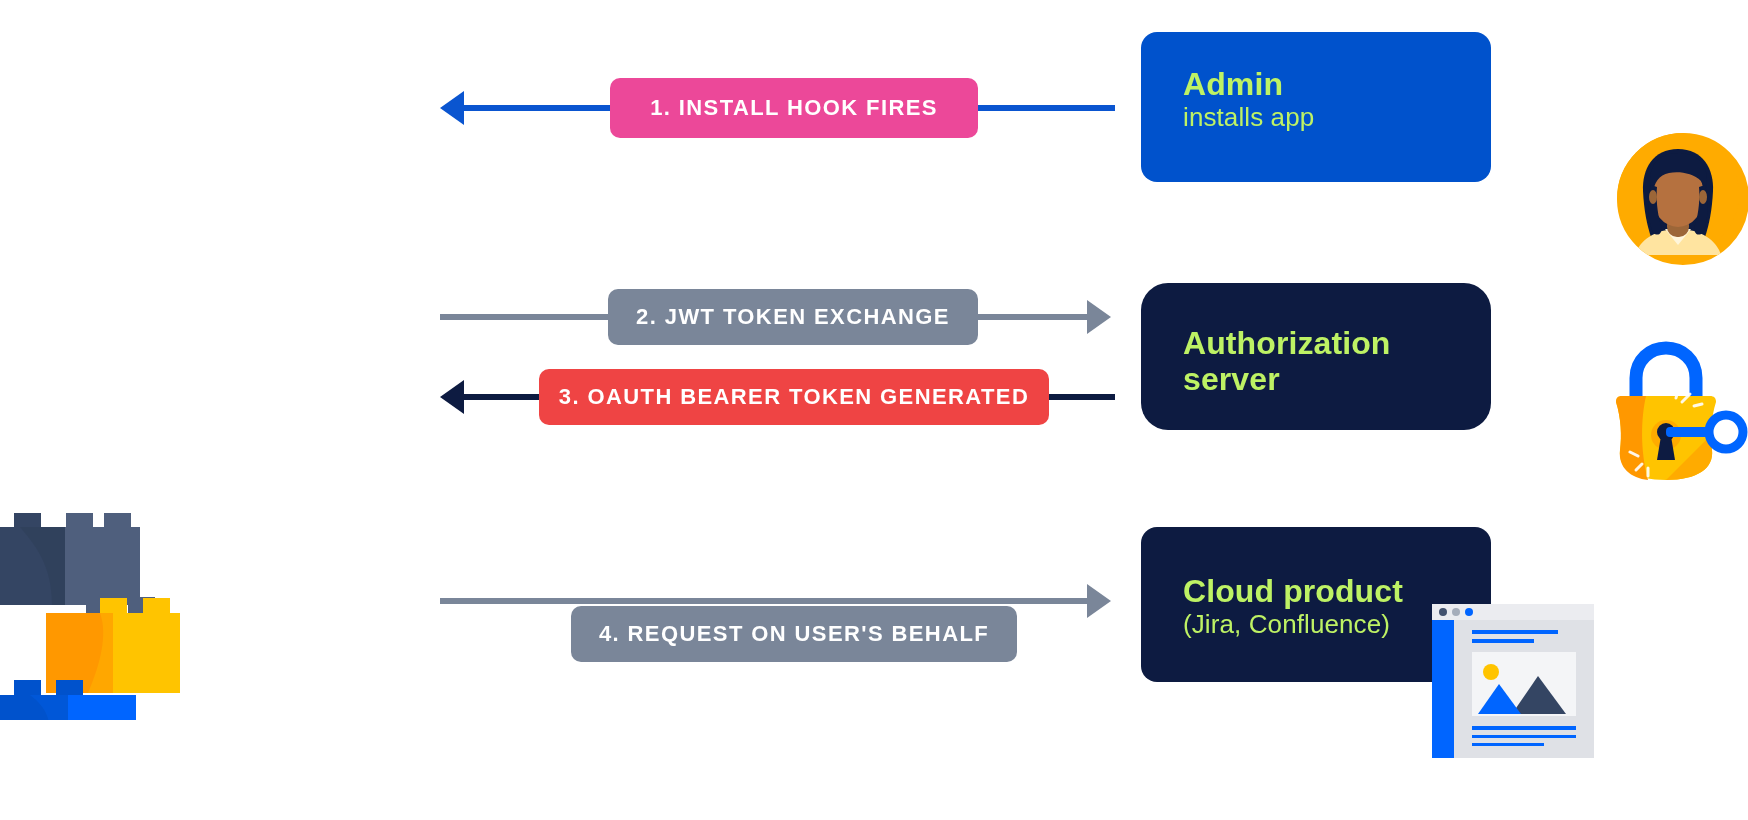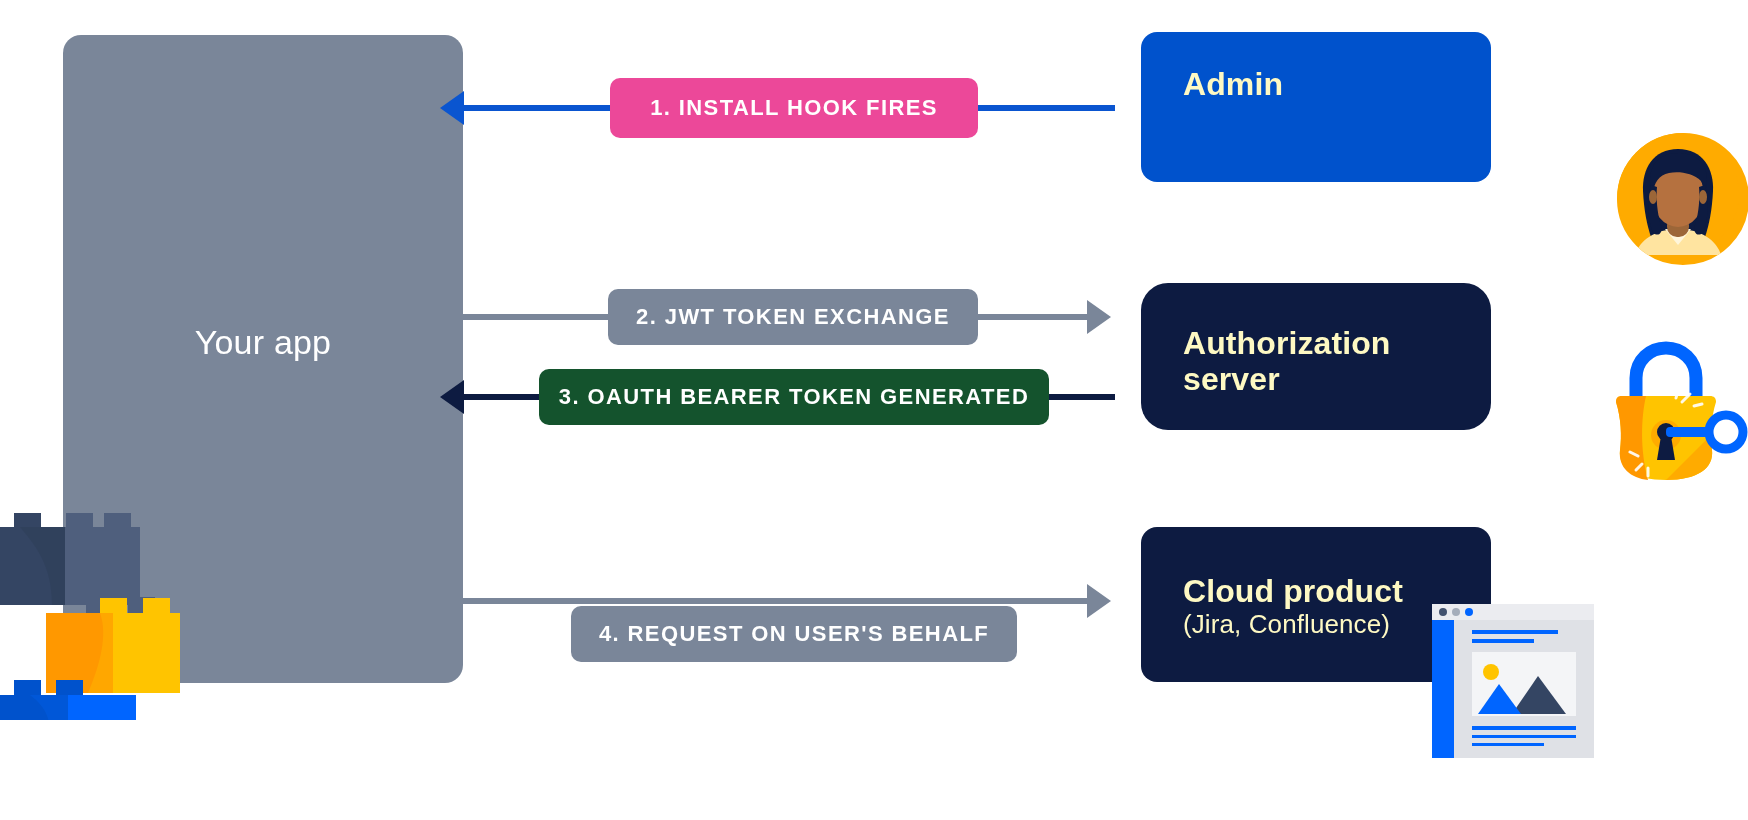--- a/index.html
+++ b/index.html
@@ -46,21 +46,21 @@
     left: 0px;
     top: 505px;
     width: 210px;
     height: 215px;
   }
 
   
   .node-card {
     position: absolute;
     border-radius: 16px;
-    color: #fef9c3;
+    color: #bef264;
     box-sizing: border-box;
     padding: 34px 42px;
   }
   .node-card.blue { background: #0052cc; }
   .node-card.navy { background: #0d1b41; }
   .node-title {
     font-size: 32px;
     font-weight: 700;
     line-height: 1.14;
     letter-spacing: 0.1px;
@@ -99,21 +99,21 @@
     font-size: 22px;
     font-weight: 700;
     letter-spacing: 1.4px;
     display: flex;
     align-items: center;
     justify-content: center;
     white-space: nowrap;
   }
   .step-label.blue  { background: #ec4899; }
   .step-label.grey  { background: #7a8699; }
-  .step-label.navy  { background: #14532d; }
+  .step-label.navy  { background: #ef4444; }
 
   
   .avatar {
     position: absolute;
     width: 132px;
     height: 132px;
     border-radius: 50%;
     background: #ffab00;
     border: 5px solid #ffffff;
     overflow: hidden;
@@ -123,23 +123,20 @@
   .padlock { position: absolute; }
 
   
   .browser { position: absolute; }
 </style>
 </head>
 <body>
 
 <div id="canvas">
 
-  <div class="app-panel">
-    <div class="app-panel-label">Your app</div>
-  </div>
 
   <div class="lego-wrap">
     <svg width="210" height="215" viewBox="0 0 210 215" xmlns="http://www.w3.org/2000/svg">
 
       <rect x="14" y="8" width="27" height="16" fill="#344563"></rect>
       <rect x="-10" y="22" width="75" height="78" fill="#344563"></rect>
       <path d="M-10,22 L65,22 L65,100 L-10,100 Z" fill="#344563"></path>
       <path d="M20,22 L65,22 L65,100 L52,100 C52,60 35,40 20,22 Z" fill="#2e3e58" opacity="0.55"></path>
 
       <rect x="66" y="8" width="27" height="16" fill="#4f5f7d"></rect>
@@ -161,20 +158,21 @@
       <path d="M30,190 L68,190 L68,235 L44,235 C56,218 44,200 30,190 Z" fill="#005ce0" opacity="0.6"></path>
     </svg>
   </div>
 
   <div class="conn-line" style="left:455px; top:105px; width:660px; background:#0a55d0;"></div>
   <div class="arrow-head left" style="left:440px; top:91px; border-right:24px solid #0a55d0;"></div>
   <div class="step-label blue" style="left:610px; top:78px; width:368px; height:60px;">1. INSTALL HOOK FIRES</div>
 
   <div class="node-card blue" style="left:1141px; top:32px; width:350px; height:150px;">
     <div class="node-title">Admin</div>
+    <div class="node-sub">installs app</div>
   </div>
 
   <div class="avatar" style="left:1612px; top:128px;">
     <svg width="122" height="122" viewBox="0 0 122 122" xmlns="http://www.w3.org/2000/svg">
       <circle cx="61" cy="61" r="61" fill="#ffab00"></circle>
 
       <path d="M61,16 C36,16 25,36 26,58 C27,78 30,92 34,104 L88,104 C92,92 95,78 96,58 C97,36 86,16 61,16 Z" fill="#0d1b41"></path>
 
       <path d="M61,96 C38,96 22,108 18,122 L104,122 C100,108 84,96 61,96 Z" fill="#ffe4a0"></path>
       <path d="M48,96 L61,112 L74,96 Z" fill="#fff6db"></path>

